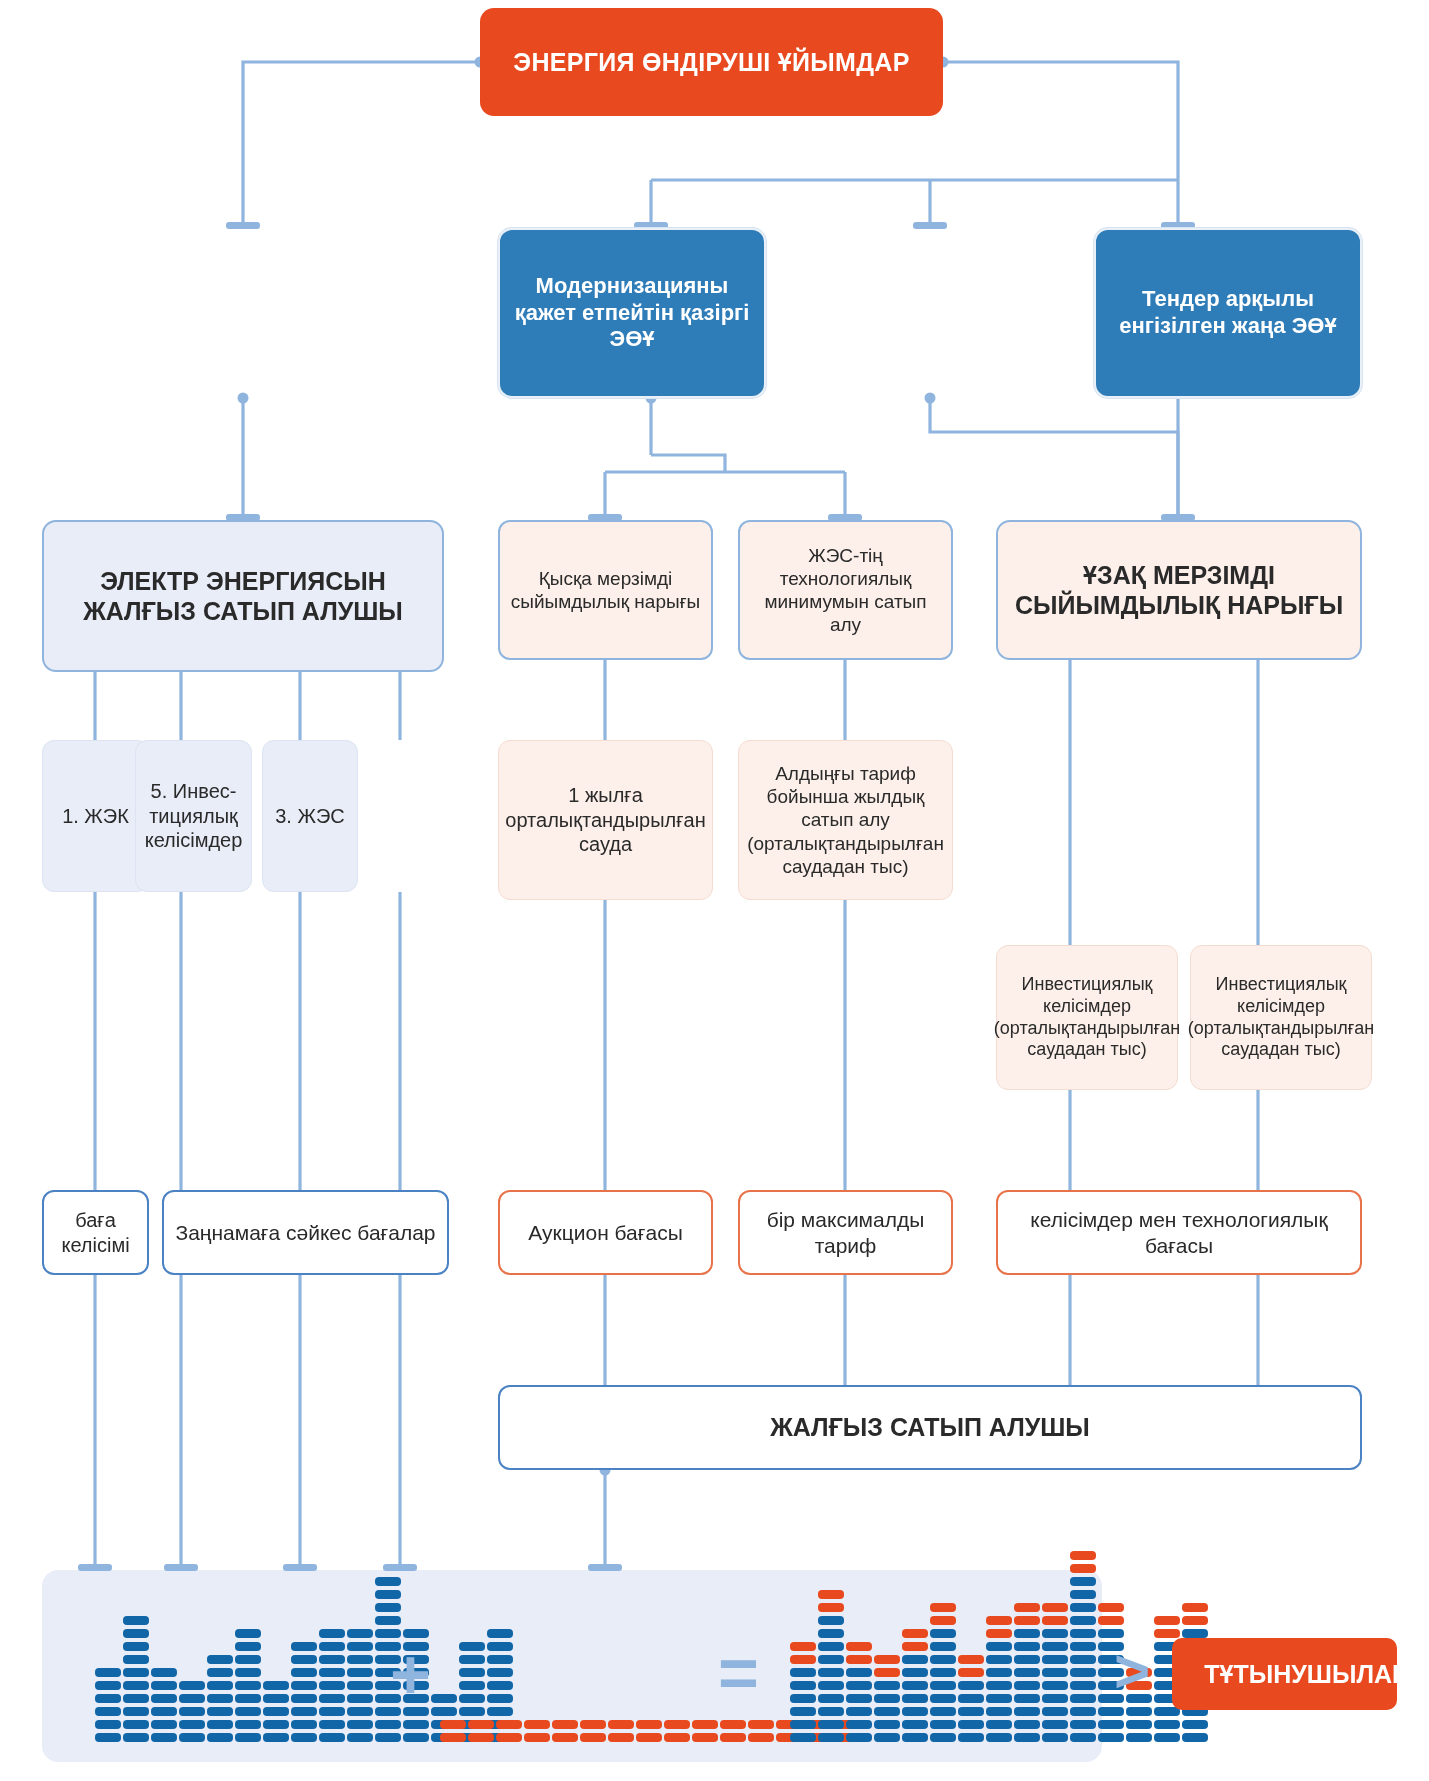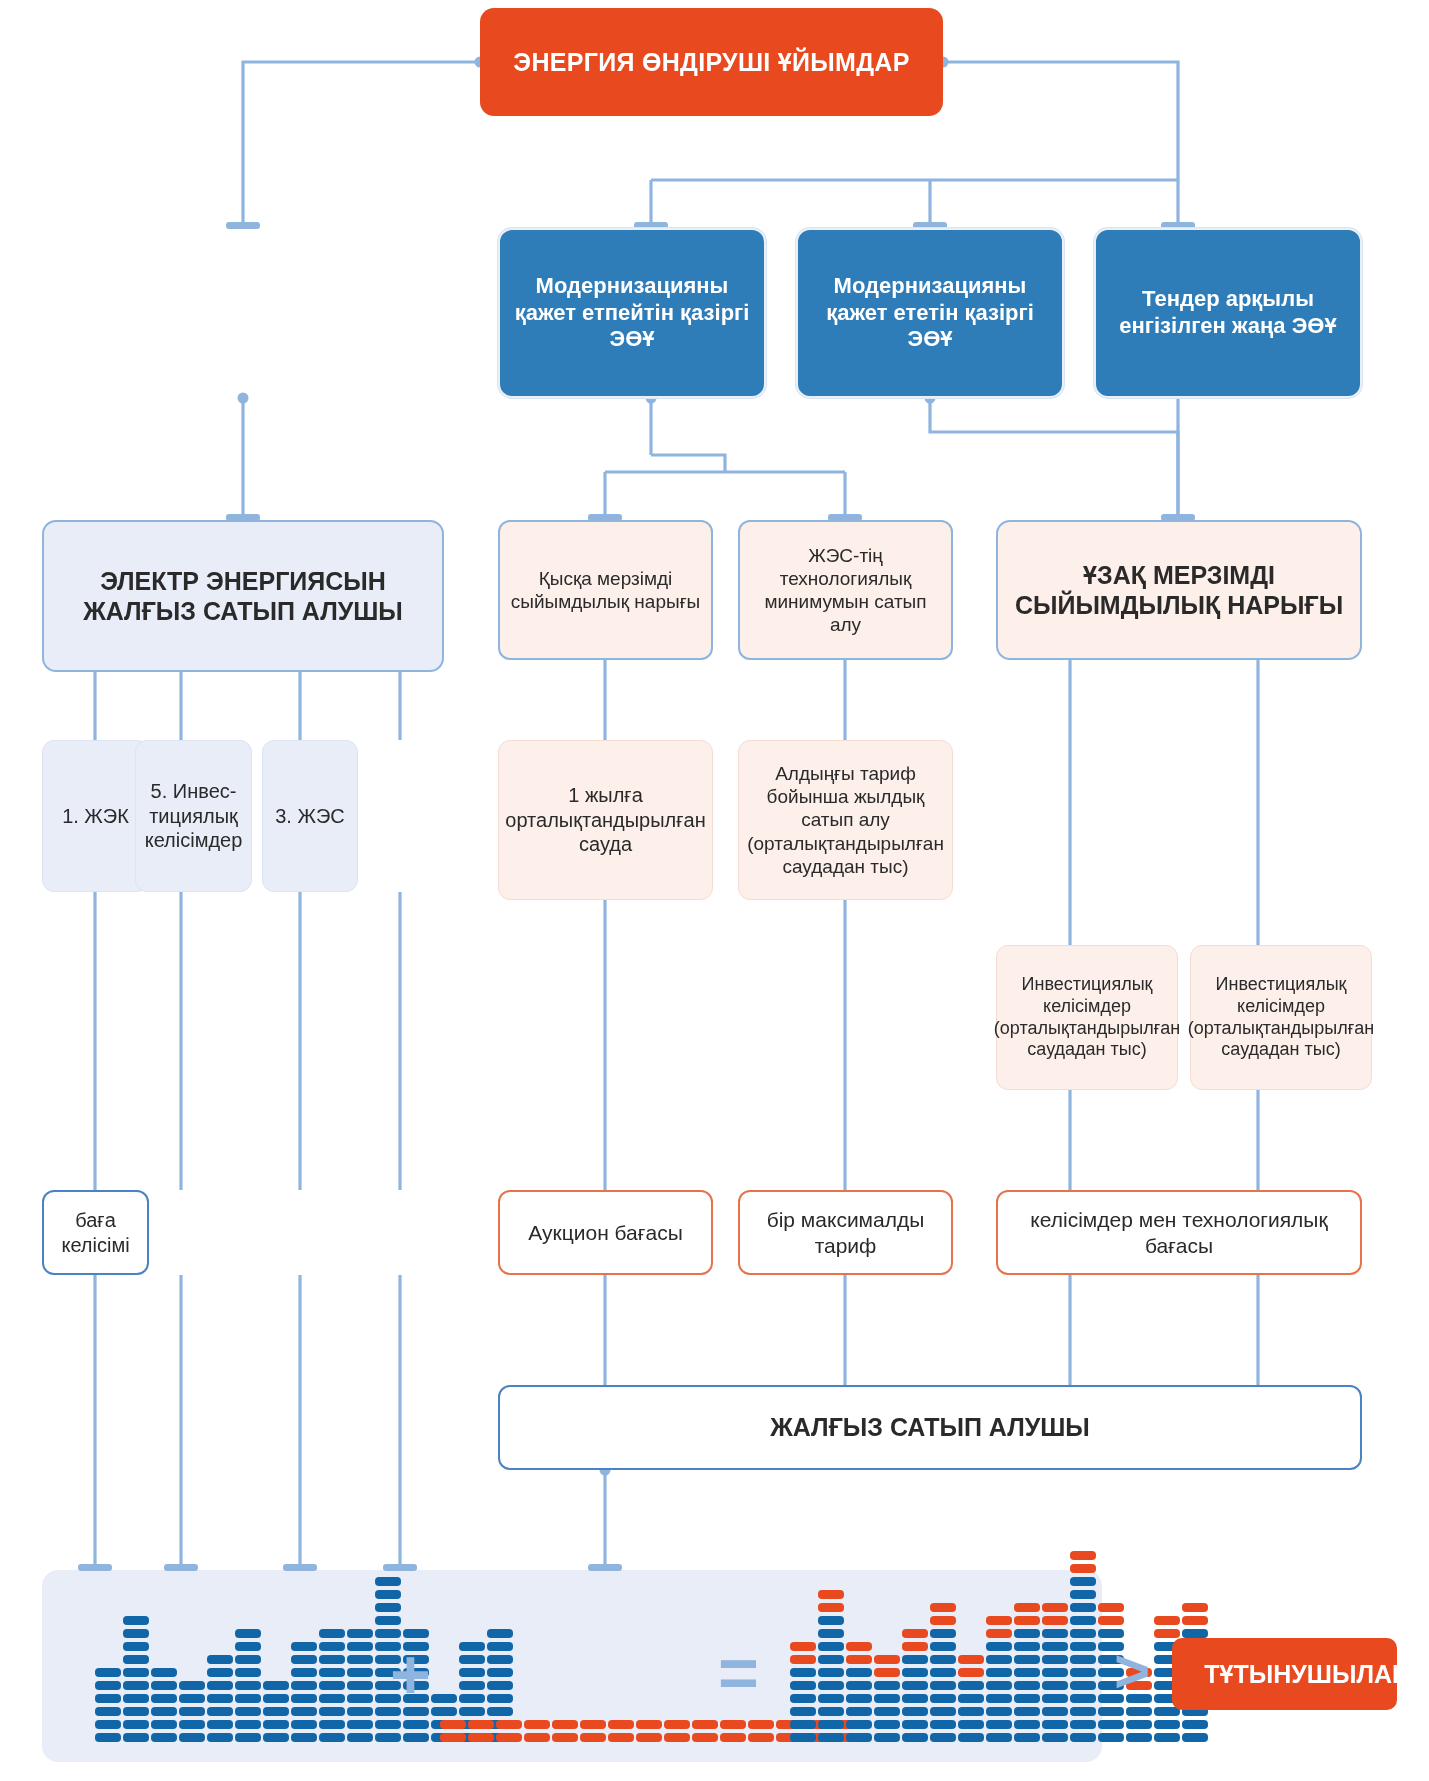--- a/index.html
+++ b/index.html
@@ -234,23 +234,20 @@
   <div class="cap" style="left:383px; top:1564px;"></div>
   <div class="cap" style="left:588px; top:1564px;"></div>
 
   <div class="node n-root" style="left:480px; top:8px; width:463px; height:108px;">
     <span>ЭНЕРГИЯ ӨНДІРУШІ ҰЙЫМДАР</span>
   </div>
 
   <div class="node n-blue" style="left:498px; top:228px; width:268px; height:170px;">
     <span>Модернизацияны қажет етпейтін қазіргі ЭӨҰ</span>
   </div>
-  <div class="node n-blue" style="left:796px; top:228px; width:268px; height:170px;">
-    <span>Модернизацияны қажет ететін қазіргі ЭӨҰ</span>
-  </div>
   <div class="node n-blue" style="left:1094px; top:228px; width:268px; height:170px;">
     <span>Тендер арқылы енгізілген жаңа ЭӨҰ</span>
   </div>
 
   <div class="node n-pale-hdr" style="left:42px; top:520px; width:402px; height:152px;">
     <span>ЭЛЕКТР ЭНЕРГИЯСЫН ЖАЛҒЫЗ САТЫП АЛУШЫ</span>
   </div>
   <div class="node n-peach" style="left:498px; top:520px; width:215px; height:140px;">
     <span>Қысқа мерзімді сыйымдылық нарығы</span>
   </div>
@@ -280,20 +277,23 @@
 
   <div class="node n-peach-soft" style="left:996px; top:945px; width:182px; height:145px; font-size:18px;">
     <span>Инвестициялық келісімдер (орталықтандырылған саудадан тыс)</span>
   </div>
   <div class="node n-peach-soft" style="left:1190px; top:945px; width:182px; height:145px; font-size:18px;">
     <span>Инвестициялық келісімдер (орталықтандырылған саудадан тыс)</span>
   </div>
 
   <div class="node n-white-blue" style="left:42px; top:1190px; width:107px; height:85px; font-size:20px;">
     <span>баға келісімі</span>
+  </div>
+  <div class="node n-white-blue" style="left:162px; top:1190px; width:287px; height:85px; font-size:21px;">
+    <span>Заңнамаға сәйкес бағалар</span>
   </div>
   <div class="node n-white-orange" style="left:498px; top:1190px; width:215px; height:85px; font-size:21px;">
     <span>Аукцион бағасы</span>
   </div>
   <div class="node n-white-orange" style="left:738px; top:1190px; width:215px; height:85px; font-size:21px;">
     <span>бір максималды тариф</span>
   </div>
   <div class="node n-white-orange" style="left:996px; top:1190px; width:366px; height:85px; font-size:21px;">
     <span>келісімдер мен технологиялық бағасы</span>
   </div>

